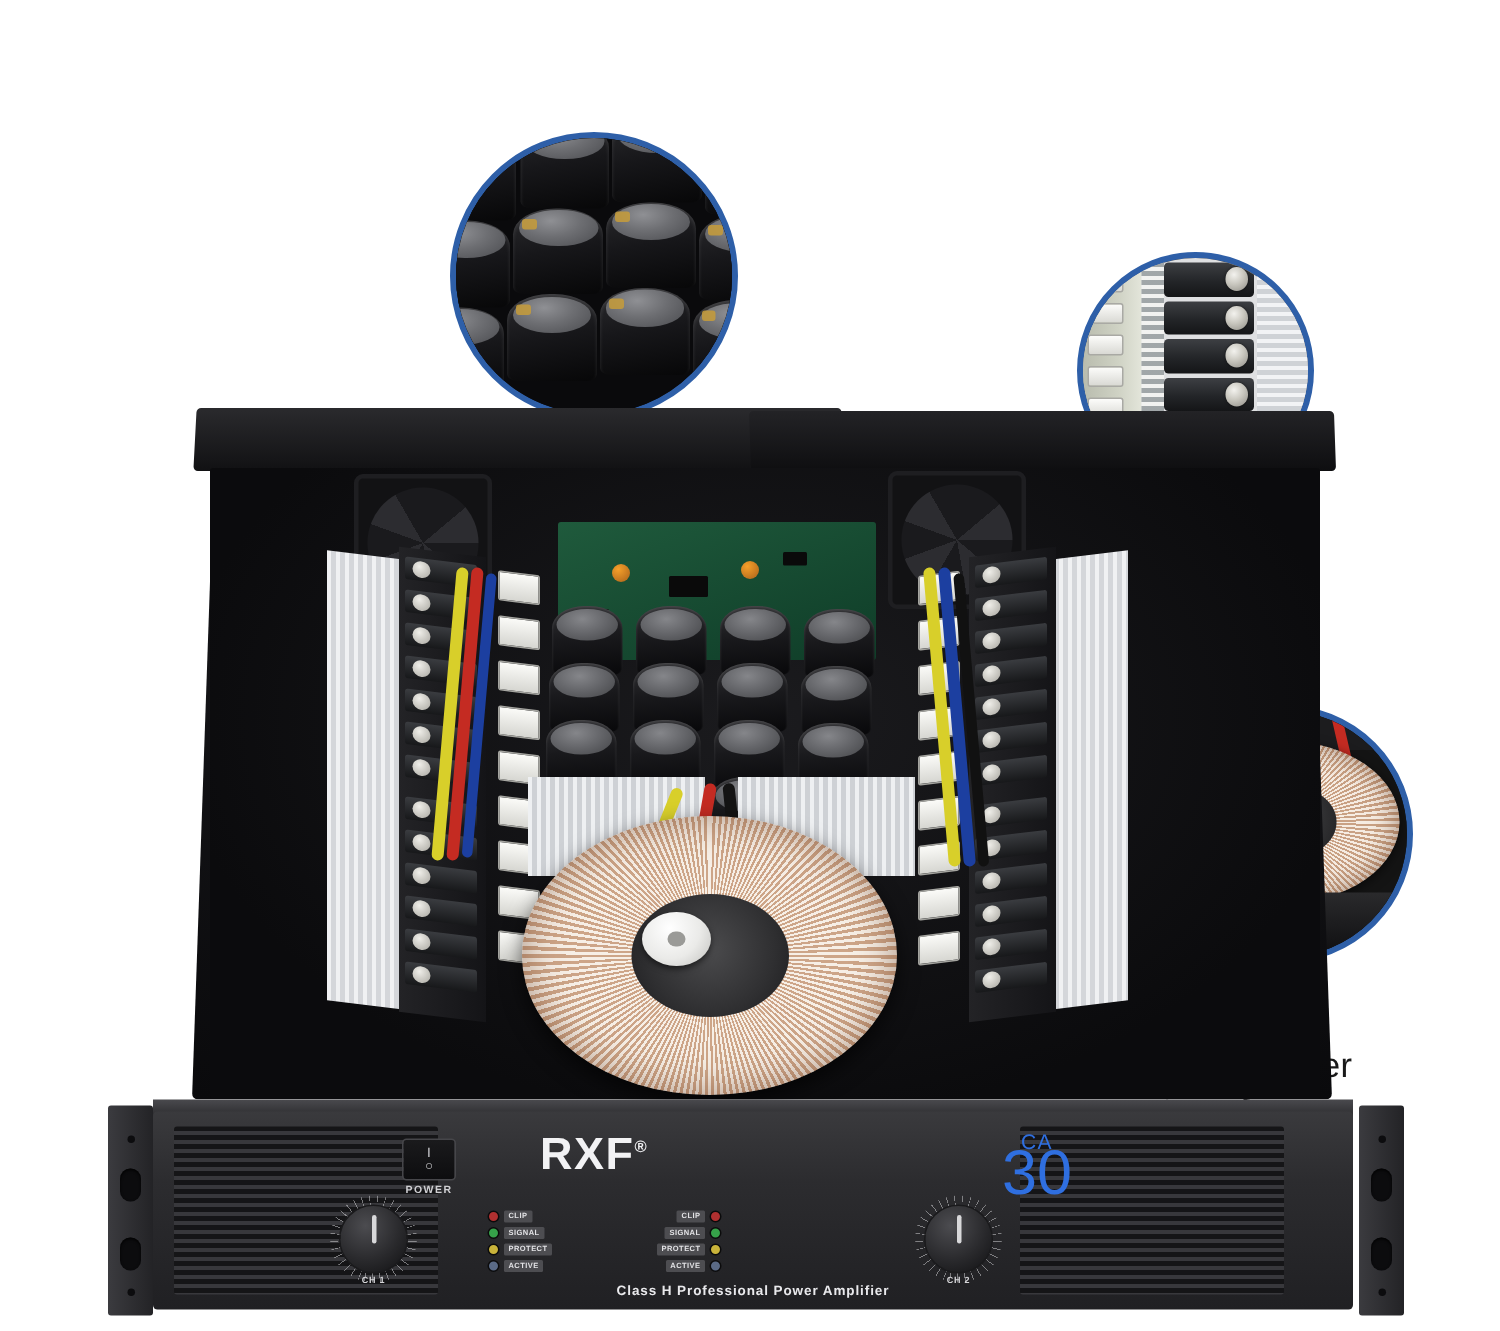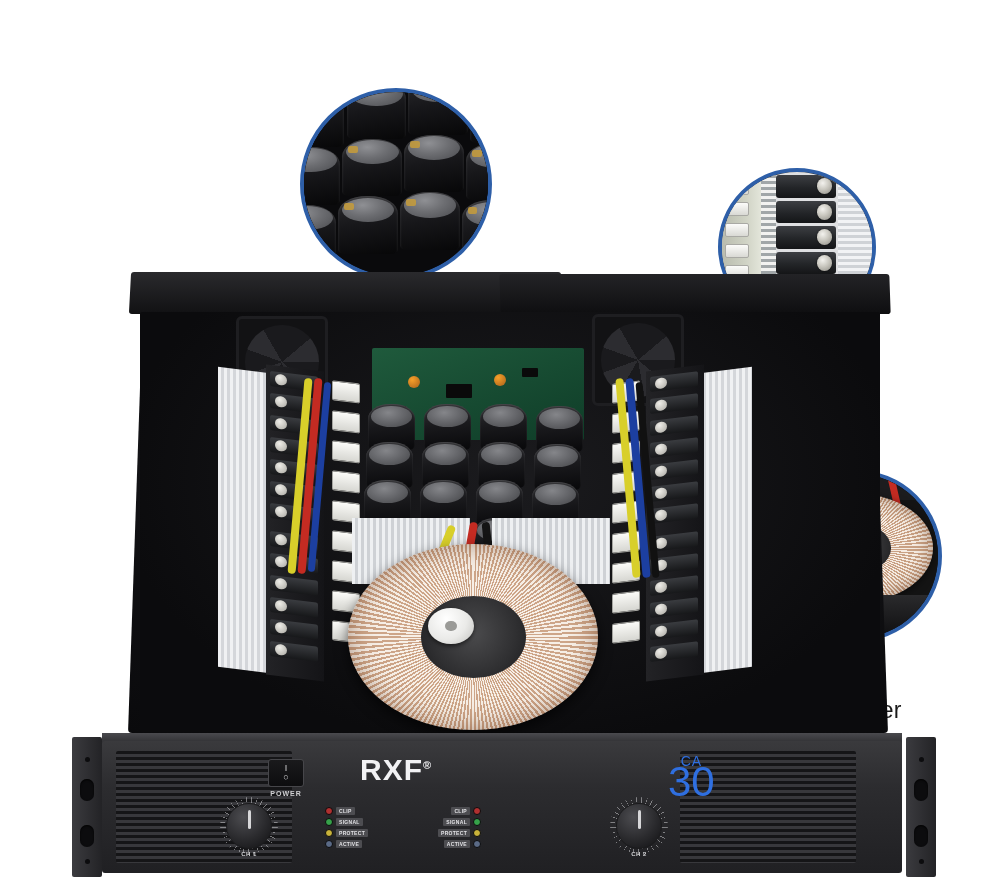--- a/index.html
+++ b/index.html
@@ -683,15 +683,16 @@
         <div class="ledrow rev">
           <span class="led" style="background:#c9b33a"></span>
           <span class="ledtxt">PROTECT</span>
         </div>
         <div class="ledrow rev">
           <span class="led" style="background:#5a6a86"></span>
           <span class="ledtxt">ACTIVE</span>
         </div>
       </div>
 
+      <div class="tagline">Class H Professional Power Amplifier</div>
     </div>
   </div>
 </div>
 
 </body></html>

